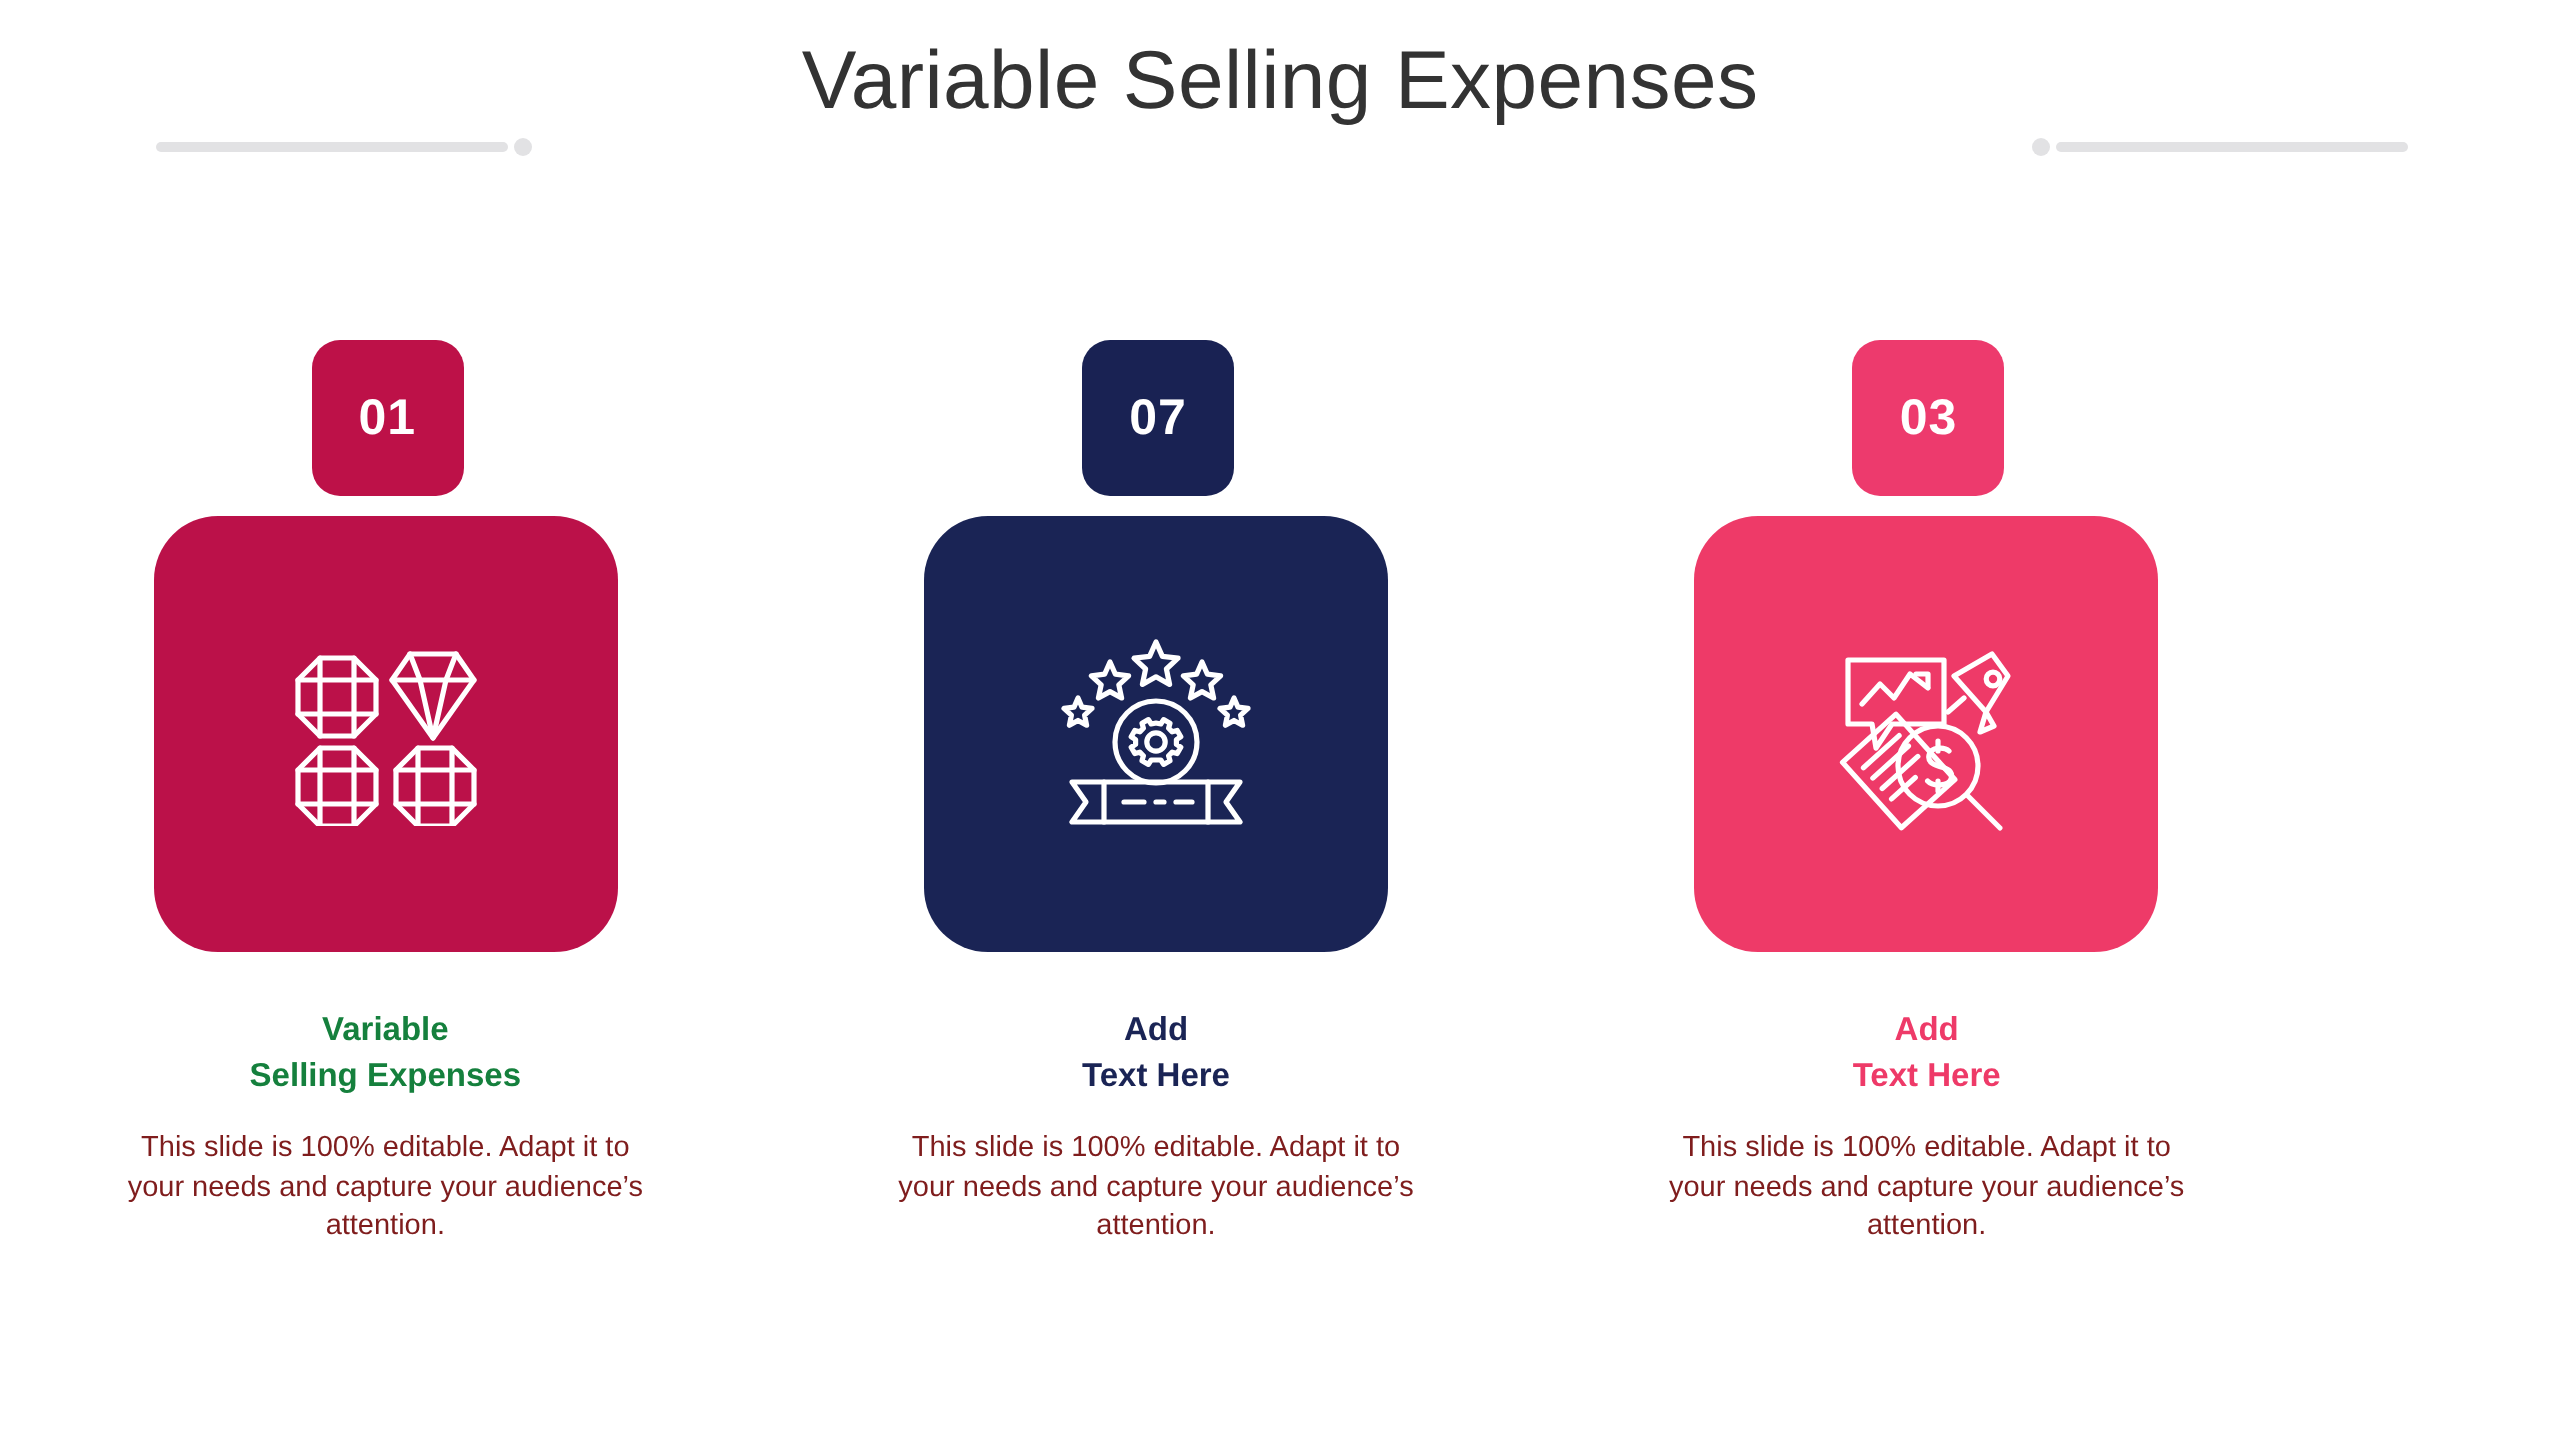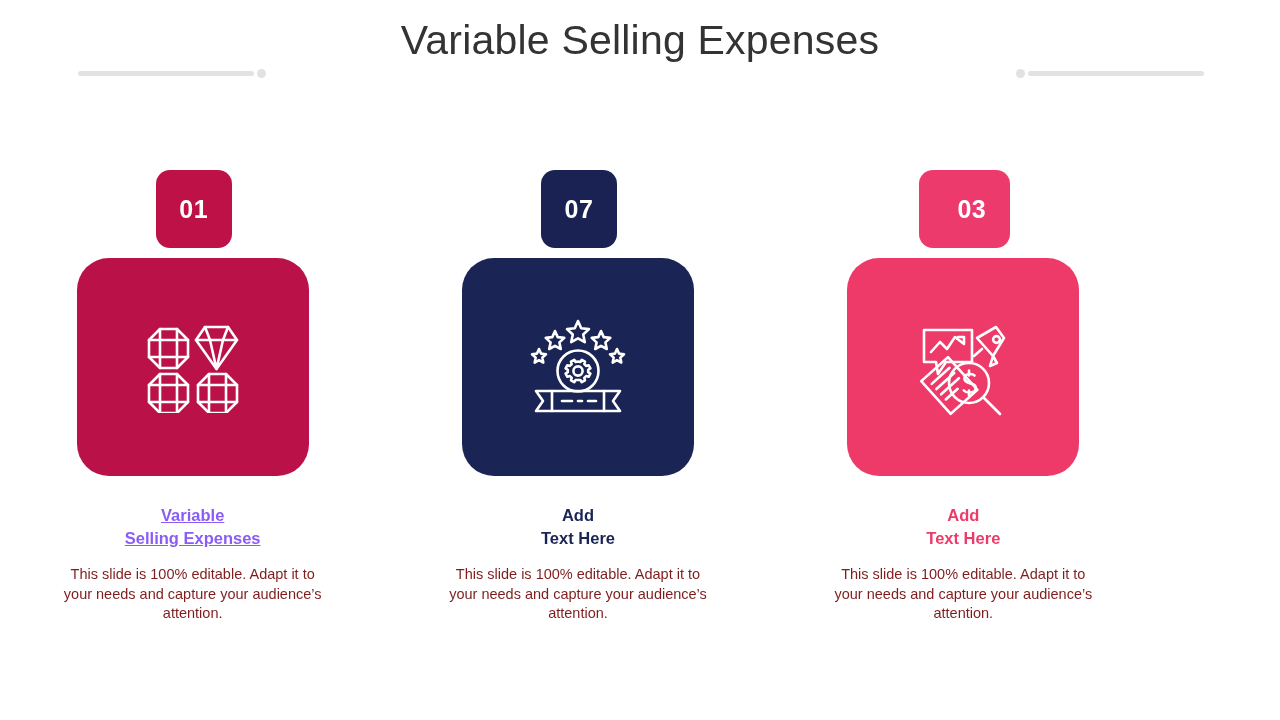--- a/index.html
+++ b/index.html
@@ -176,21 +176,21 @@
           </g>
 
           <g transform="translate(49,6)">
             <polygon points="9,0 32,0 41,13 20.5,42 0,13"></polygon>
             <polyline points="0,13 41,13"></polyline>
             <polyline points="9,0 14,13 20.5,42 27,13 32,0"></polyline>
           </g>
         </svg>
       </span>
     </div>
-    <div class="card-heading" style="color: #8b5cf6; text-decoration: underline;">Variable
+    <div class="card-heading" style="color: #15803d;">Variable
 Selling Expenses</div>
     <div class="card-body">This slide is 100% editable. Adapt it to your needs and capture your audience’s attention.</div>
   </div>
 
   <div class="column">
     <div class="badge" style="background: rgb(25, 34, 83);">
       <span>07</span>
     </div>
     <div class="card" style="background: rgb(26, 36, 85);">
       <span>
@@ -215,21 +215,21 @@
           <line x1="60" y1="82" x2="68" y2="82"></line>
         </svg>
       </span>
     </div>
     <div class="card-heading" style="color: rgb(26, 36, 85);">Add
 Text Here</div>
     <div class="card-body">This slide is 100% editable. Adapt it to your needs and capture your audience’s attention.</div>
   </div>
 
   <div class="column">
-    <div class="badge" style="background: rgb(237, 58, 109); padding-left: 15px;">
+    <div class="badge" style="background: rgb(237, 58, 109);">
       <span>03</span>
     </div>
     <div class="card" style="background: rgb(238, 58, 104);">
       <span>
         <svg width="98" height="98" viewBox="0 0 98 98" fill="none" stroke="#ffffff" stroke-width="2.6" stroke-linejoin="round" stroke-linecap="round">
 
           <g transform="rotate(-42 34 66)">
             <rect x="16" y="46" width="36" height="44"></rect>
             <line x1="22" y1="55" x2="46" y2="55"></line>
             <line x1="22" y1="62" x2="46" y2="62"></line>

